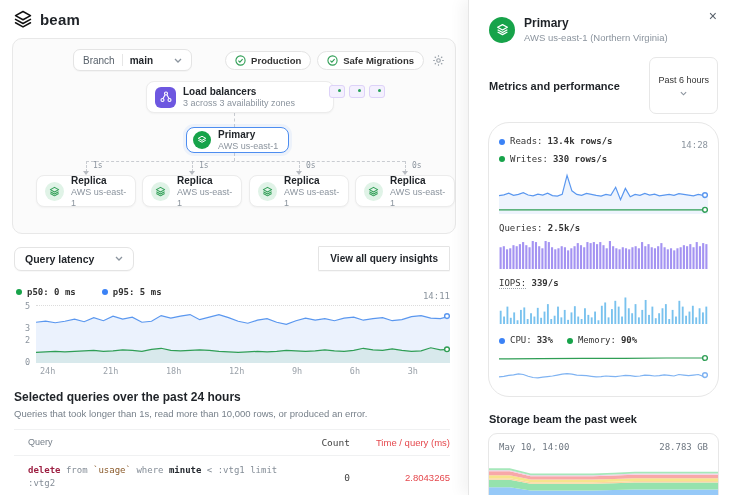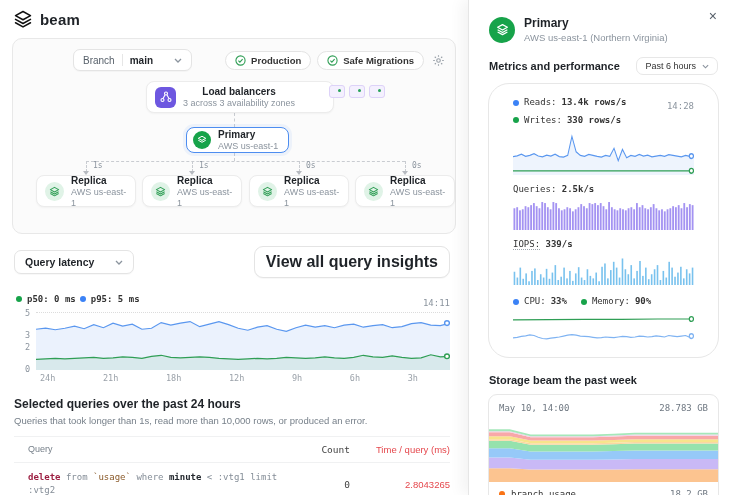--- a/index.html
+++ b/index.html
@@ -24,21 +24,21 @@
   .branch-select .val { font-weight:bold; margin-right:14px; }
   .diag-top .spacer { flex:1; }
   .badge { display:flex; align-items:center; gap:5px; background:#fff; border:1px solid #e4e4e4;
     border-radius:999px; padding:3px 9px; font-size:9.5px; font-weight:bold; color:#333; margin-left:6px; cursor:pointer; }
   .gear { margin-left:8px; cursor:pointer; display:flex; align-items:center; }
 
   .node { position:absolute; background:#fff; border:1px solid #ececec; border-radius:8px;
     box-shadow:0 1px 2px rgba(0,0,0,.04); display:flex; align-items:center; gap:7px; padding:5px 8px; cursor:pointer; }
   .node .t1 { font-size:10px; font-weight:bold; line-height:1.3; }
   .node .t2 { font-size:9px; color:#8b949e; line-height:1.2; }
-  .lb-node { left:133px; top:42px; width:188px; height:32px;text-align:center; }
+  .lb-node { left:133px; top:42px; width:188px; height:32px; }
   .lb-icon { width:21px; height:21px; border-radius:6px; background:#6d57e0; display:flex; align-items:center; justify-content:center; flex:none; }
   .lb-mini { position:absolute; left:316px; top:46px; display:flex; gap:4px; }
   .lb-box { width:16px; height:13px; background:#f4f0fe; border:1px solid #ddd2f8; border-radius:3px; position:relative; }
   .lb-box::after { content:""; position:absolute; right:3px; top:3px; width:3px; height:3px; border-radius:50%; background:#29a35a; }
   .primary-node { left:173px; top:88px; height:26px; border:1.5px solid #4d8df0; box-shadow:0 0 0 3px rgba(77,141,240,.08); padding:3px 10px 3px 6px; }
   .circle-icon { border-radius:50%; display:flex; align-items:center; justify-content:center; flex:none; }
   .green-solid { background:#17a34a; }
   .green-soft { background:#e0f3e7; }
   .replica-node { top:136px; width:100px; height:32px; }
 
@@ -46,24 +46,24 @@
   .conn-h { position:absolute; border-top:1px dashed #c9ccd1; height:0; }
   .lag { position:absolute; font-size:8px; color:#8b949e; font-family:"DejaVu Sans Mono", monospace; }
   .arrow { position:absolute; width:0; height:0; border-left:3px solid transparent; border-right:3px solid transparent; border-top:4px solid #b6bac0; }
 
   
   .lat-bar { display:flex; align-items:center; margin:12px 18px 0 14px; }
   .lat-select { display:flex; align-items:center; justify-content:space-between; width:120px; background:#fff;
     border:1px solid #e4e4e4; border-radius:7px; padding:5px 10px; font-size:10.5px; font-weight:bold; cursor:pointer;
     box-shadow:0 1px 1px rgba(0,0,0,.03); }
   .lat-bar .spacer { flex:1; }
-  .btn { background:#fff; border:1px solid #e4e4e4; border-radius:9px; padding:6px 11px; font-size:16px;
+  .btn { background:#fff; border:1px solid #e4e4e4; border-radius:1px; padding:6px 11px; font-size:10px;
     font-weight:bold; color:#1f2328; cursor:pointer; box-shadow:0 1px 1px rgba(0,0,0,.03); }
 
-  .legend-row { display:flex; align-items:center; gap:4px; margin:12px 18px 4px 16px;
+  .legend-row { display:flex; align-items:center; gap:26px; margin:12px 18px 4px 16px;
     font-family:"DejaVu Sans Mono", monospace; font-size:9px; color:#333; font-weight:bold; }
   .legend-row .spacer { flex:1; }
   .dot { width:6px; height:6px; border-radius:50%; display:inline-block; flex:none; }
   .legend-item { display:flex; align-items:center; gap:5px; }
   .ts { color:#8b949e; font-weight:normal;margin-top:8px; }
 
   .lat-chart-wrap { display:flex; margin:2px 18px 0 14px; height:58px; }
   .yaxis { position:relative; width:22px; flex:none; font-family:"DejaVu Sans Mono", monospace; font-size:8.5px; color:#8b949e; }
   .yaxis span { position:absolute; right:6px; transform:translateY(-50%); }
   .plot { flex:1; position:relative; border-top:1px dotted #dcdcdc; }
@@ -90,23 +90,23 @@
   
   .side { position:absolute; left:468px; top:0; width:262px; height:495px; background:#fff;
     border-left:1px solid #e6e6e6; box-shadow:-6px 0 14px rgba(0,0,0,.05); }
   .close-x { position:absolute; top:6px; right:10px; font-size:14px; color:#57606a; cursor:pointer; line-height:1; padding:3px; }
   .side-hdr { display:flex; align-items:center; gap:9px; padding:16px 20px 0 20px; }
   .side-hdr .t1 { font-size:12px; font-weight:bold; }
   .side-hdr .t2 { font-size:9.5px; color:#8b949e; margin-top:2px; }
   .sec-row { display:flex; align-items:center; padding:14px 12px 6px 20px; }
   .sec-row h4 { font-size:11px; font-weight:bold; flex:1; }
   .range-pill { display:flex; align-items:center; gap:6px; border:1px solid #e7e7e7; border-radius:7px;
-    padding:3px 8px; font-size:9px; color:#333; cursor:pointer; background:#fff; }
-
-  .card { margin:2px 11px 0 19px; border:1px solid #e7e7e7; border-radius:21px; padding:8px 24px; }
+    padding:17px 8px; font-size:9px; color:#333; cursor:pointer; background:#fff;flex-direction:column; }
+
+  .card { margin:2px 11px 0 19px; border:1px solid #e7e7e7; border-radius:21px; padding:8px 10px; }
   .m-legend { display:flex; align-items:center; gap:5px; font-family:"DejaVu Sans Mono", monospace;
     font-size:9px; color:#333; line-height:1.5; }
   .m-legend b { font-weight:bold; }
   .m-legend .spacer { flex:1; }
   .m-label { font-family:"DejaVu Sans Mono", monospace; font-size:9px; color:#333; }
   .u-dot { text-decoration:underline dotted #9aa1a9; text-underline-offset:2px; }
   .mchart { height:44px; margin-top:4px; }
   .mbars  { height:31px; margin-top:5px; }
   .cpu-legend { display:flex; gap:14px; margin-top:10px; }
   .mt8 { margin-top:9px; }

